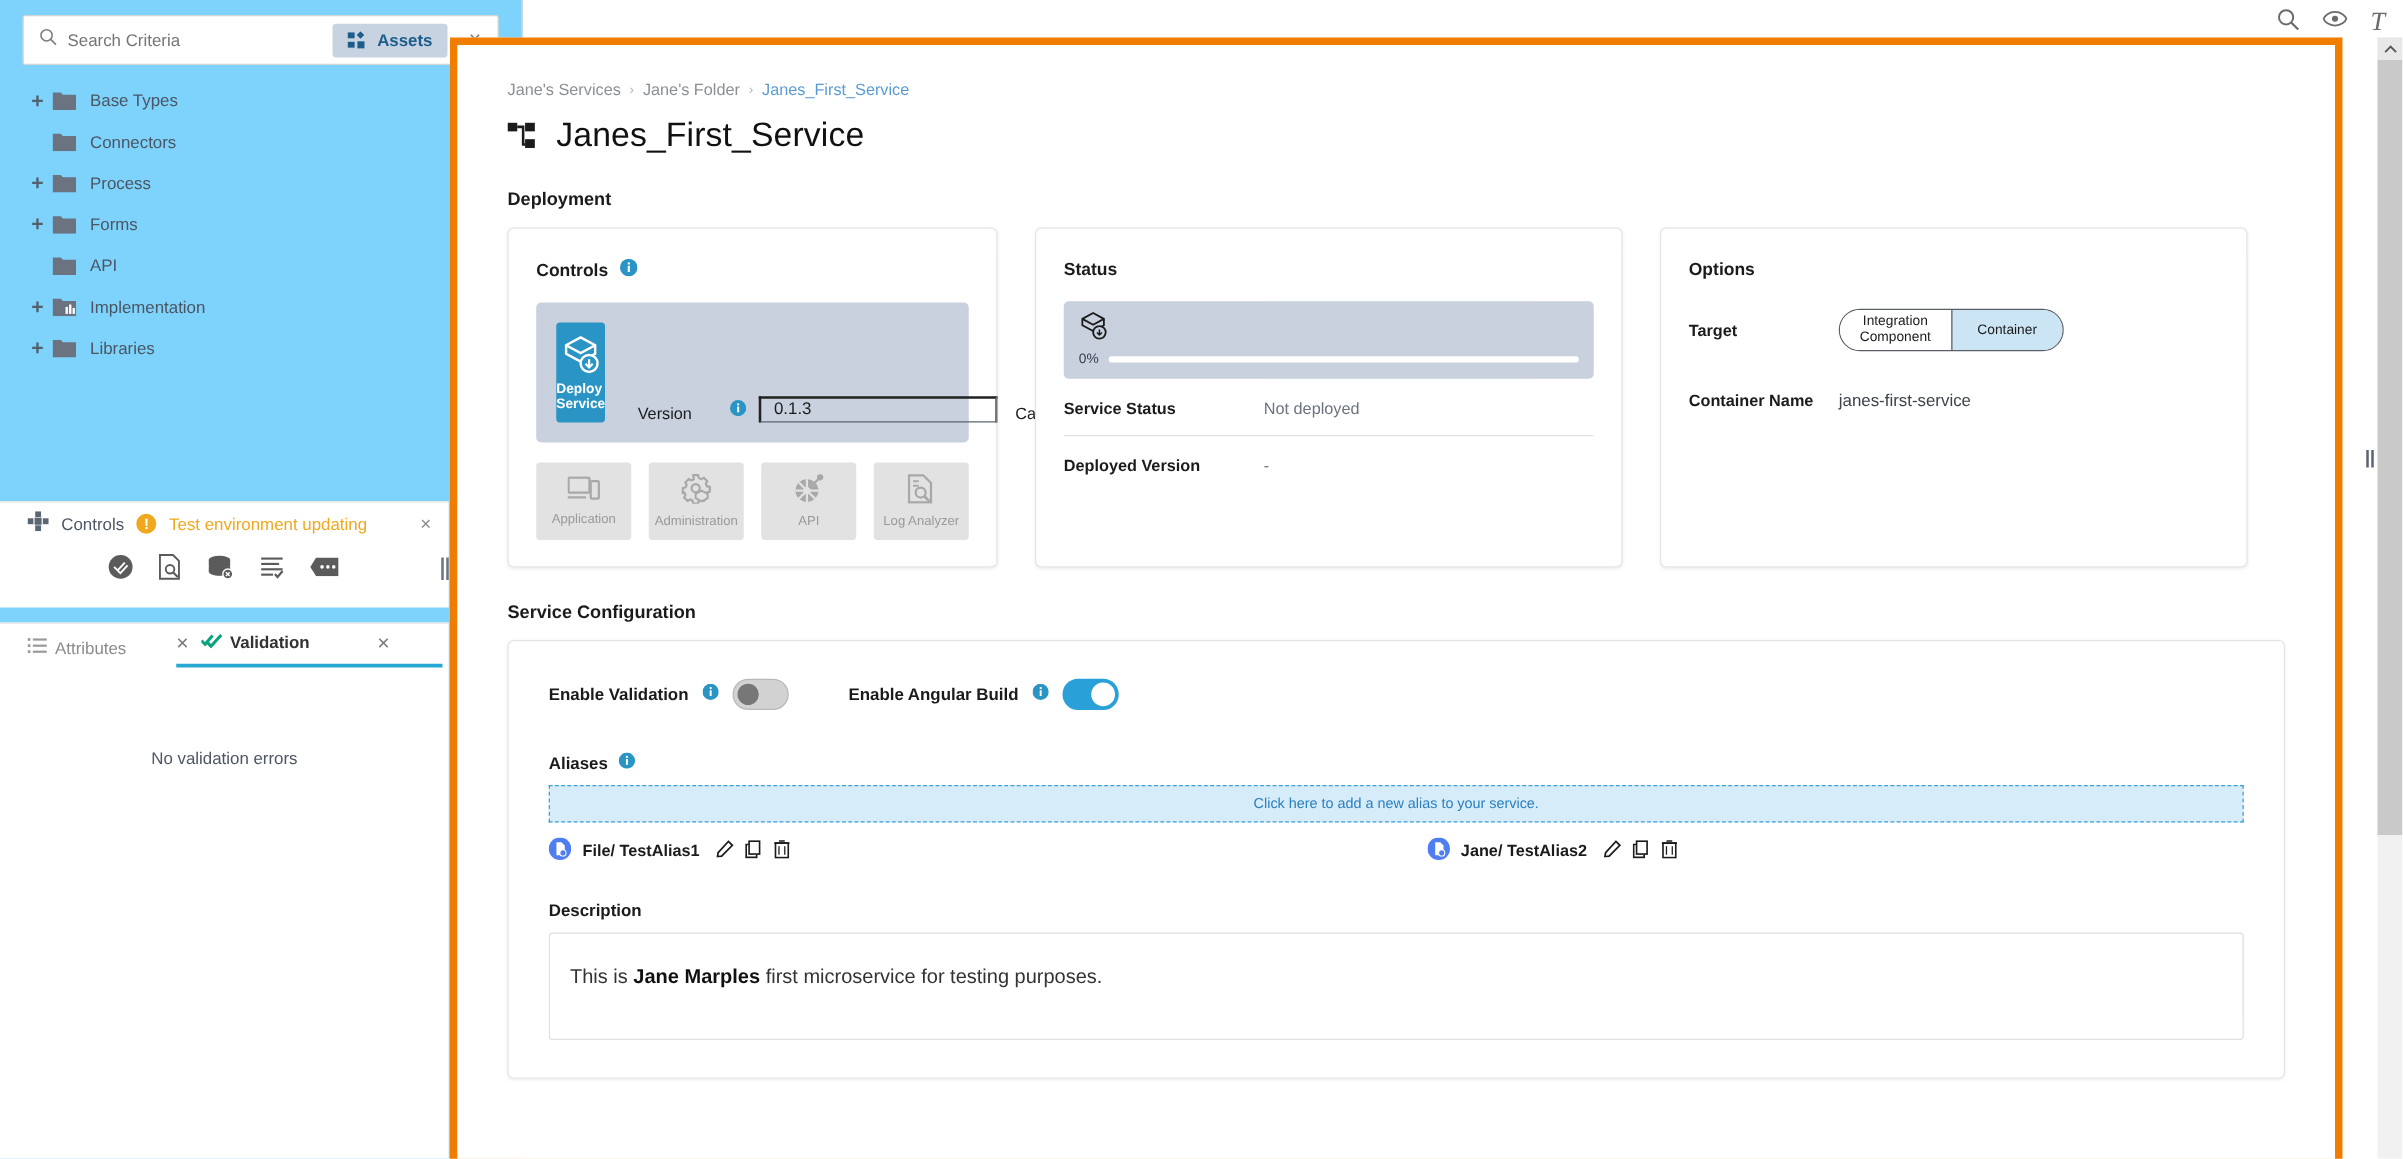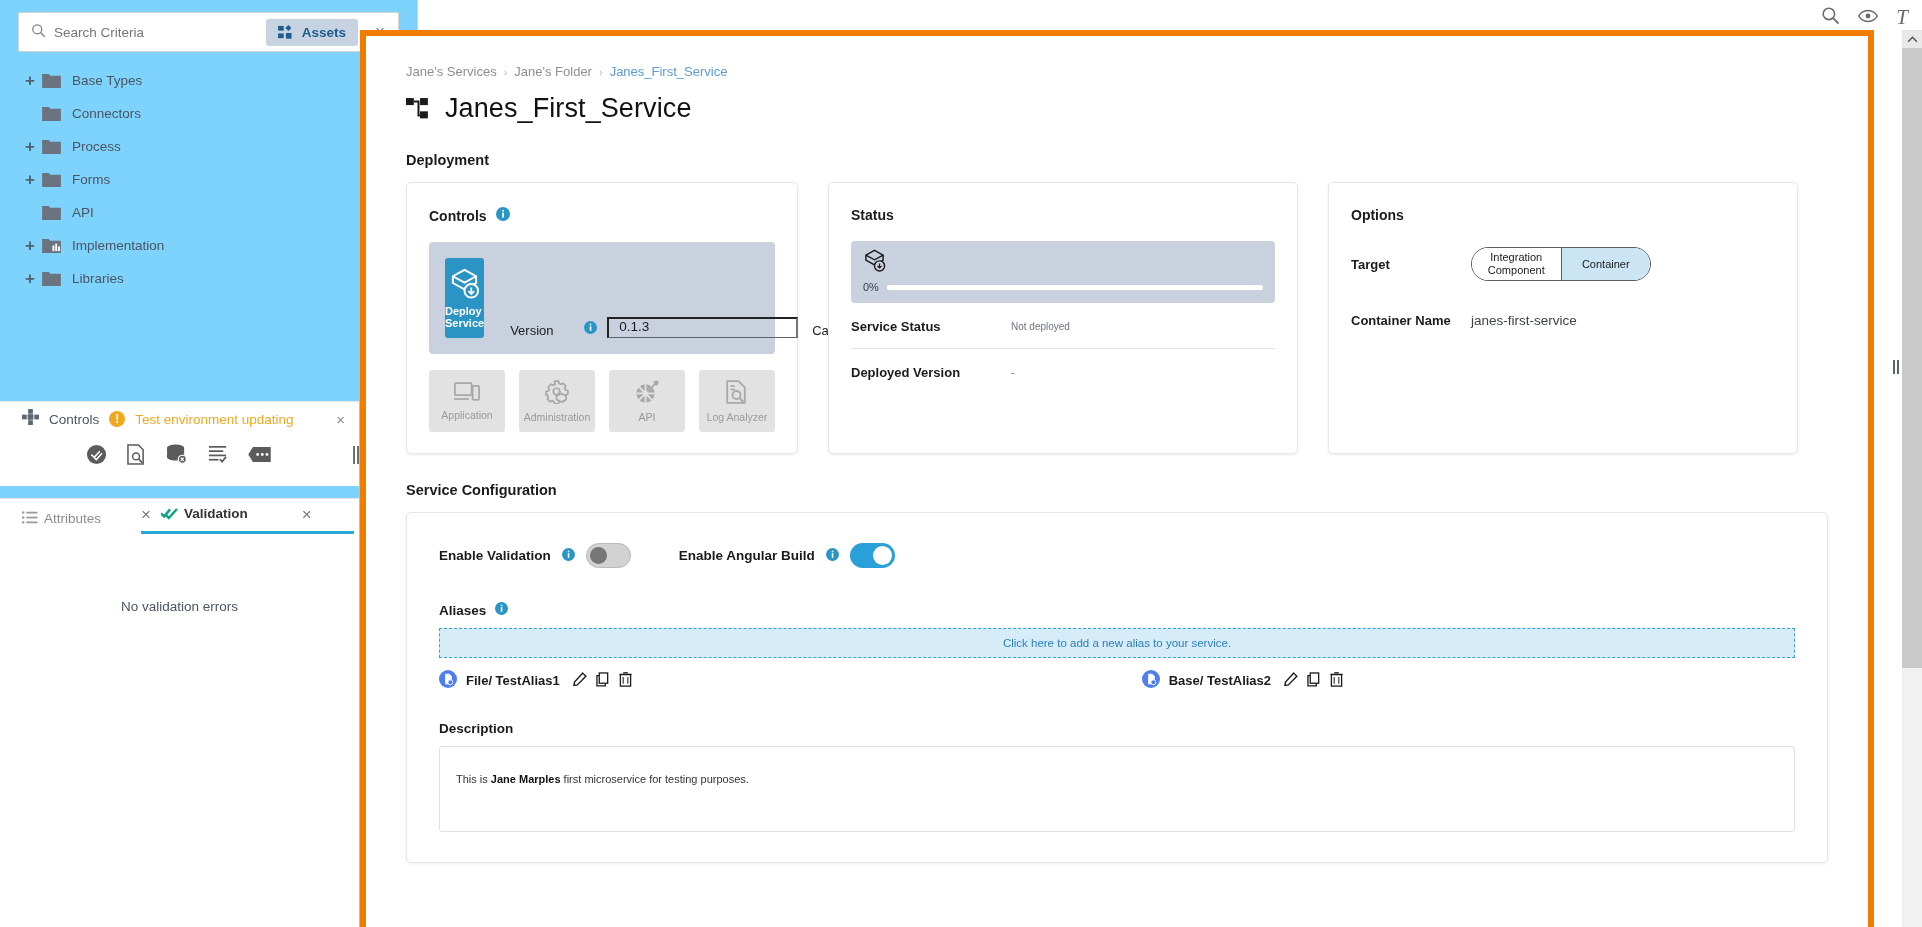--- a/index.html
+++ b/index.html
@@ -113,24 +113,24 @@
   .tiles { display:flex; gap:14px; margin-top:16px; }
   .tile { width:78px; height:62px; background:#e2e2e2; border-radius:3px;
     display:flex; flex-direction:column; align-items:center; justify-content:center; gap:5px; cursor:pointer; }
   .tile span { font-size:10.5px; color:#9a9a9a; }
 
   .card-status { width:470px; height:272px; padding:24px 22px; }
   .progress-box { margin-top:18px; background:#c9d0de; border-radius:4px; height:62px; position:relative; padding:8px 12px; }
   .progress-row { position:absolute; left:12px; right:12px; bottom:10px; display:flex; align-items:center; gap:8px; }
   .progress-row .pct { font-size:11px; color:#34404f; }
   .progress-track { flex:1; height:5px; background:#ffffff; border-radius:2px; }
-  .kv { display:flex; align-items:center; padding:16px 0 14px 0; border-bottom:1px solid #e3e3e3; }
+  .kv { display:flex; align-items:flex-start; padding:16px 0 14px 0; border-bottom:1px solid #e3e3e3; }
   .kv:last-child { border-bottom:none; }
   .kv .k { width:160px; font-size:13px; font-weight:700; color:#1b1b1b; }
-  .kv .v { font-size:10px; color:#6b7280; }
+  .kv .v { font-size:13px; color:#6b7280; }
 
   .card-options { width:470px; height:272px; padding:24px 22px; }
   .opt-row { display:flex; align-items:center; margin-top:24px; }
   .opt-row .k { width:120px; font-size:13px; font-weight:700; color:#1b1b1b; }
   .seg { display:flex; border:1px solid #5a5f66; border-radius:22px; overflow:hidden; width:180px; height:34px; }
   .seg .opt { flex:1; display:flex; align-items:center; justify-content:center; font-size:11px; color:#1b1b1b;
     text-align:center; line-height:1.15; cursor:pointer; background:#fff; }
   .seg .opt.on { background:#cce5f5; }
   .seg .opt + .opt { border-left:1px solid #5a5f66; }
   .opt-row .v { font-size:13.5px; color:#3c434b; }
@@ -148,21 +148,21 @@
 
   .sub-h { font-size:13.5px; font-weight:700; color:#1b1b1b; display:flex; align-items:center; gap:9px; margin-top:34px; }
   .alias-drop { margin-top:10px; height:30px; background:#d6ecf8; border:1px dashed #3f9ed6;
      display:flex; align-items:center; justify-content:center; font-size:11.5px; color:#2a7fbf; cursor:pointer; }
   .alias-list { display:flex; margin-top:12px; }
   .alias-item { display:flex; align-items:center; gap:9px; font-size:13px; font-weight:700; color:#1b1b1b; }
   .alias-item .acts { display:flex; align-items:center; gap:9px; margin-left:4px; }
   .alias-item .acts span { cursor:pointer; }
 
   .desc-box { margin-top:10px; border:1px solid #e0e0e0; border-radius:3px; height:86px; padding:26px 16px 0 16px; }
-  .desc-text { font-size:11px; color:#333; }
+  .desc-text { font-size:16px; color:#333; }
   .desc-text b { font-weight:700; color:#111; }
 
   
   .toptools { position:absolute; right:14px; top:5px; display:flex; align-items:center; gap:18px; }
   .toptools .t { cursor:pointer; color:#6b6b6b; }
 
   
   .vscroll { position:absolute; right:0; top:30px; width:20px; bottom:0; background:#f1f1f1; }
   .vscroll .up { height:18px; display:flex; align-items:center; justify-content:center; background:#e8e8e8; }
   .vscroll .thumb { position:absolute; top:18px; left:0; width:20px; height:620px; background:#c9c9c9; }
@@ -635,21 +635,21 @@
                       <line x1="9.5" y1="5.4" x2="9.5" y2="12.6" stroke="#1b1b1b" stroke-width="1.1"></line>
                     </svg></span>
                 </span>
               </div>
               <div class="alias-item" style="margin-left: 510px;">
                 <span><svg width="18" height="18" viewBox="0 0 19 19">
                     <circle cx="9.5" cy="9.5" r="9.5" fill="#4f7ef0"></circle>
                     <path d="M6.5 4h4.3l2.7 2.7V15H6.5z" fill="#fff"></path>
                     <circle cx="12" cy="13" r="2.6" fill="#4f7ef0" stroke="#fff" stroke-width="0.9"></circle>
                   </svg></span>
-                <span>Base/ TestAlias2</span>
+                <span>Jane/ TestAlias2</span>
                 <span class="acts">
                   <span><svg width="14" height="14" viewBox="0 0 15 15">
                       <path d="M10.4 1.2l3.4 3.4L4.6 13.8 1 14.4l.6-3.6z" fill="none" stroke="#1b1b1b" stroke-width="1.5"></path>
                     </svg></span>
                   <span><svg width="14" height="15" viewBox="0 0 15 16">
                       <rect x="3.5" y="1" width="9" height="11" fill="none" stroke="#1b1b1b" stroke-width="1.4"></rect>
                       <path d="M3.2 3.8H1v11h9v-2.4" fill="none" stroke="#1b1b1b" stroke-width="1.4"></path>
                     </svg></span>
                   <span><svg width="13" height="15" viewBox="0 0 14 16">
                       <rect x="1.5" y="2.6" width="11" height="12.5" fill="none" stroke="#1b1b1b" stroke-width="1.4"></rect>

